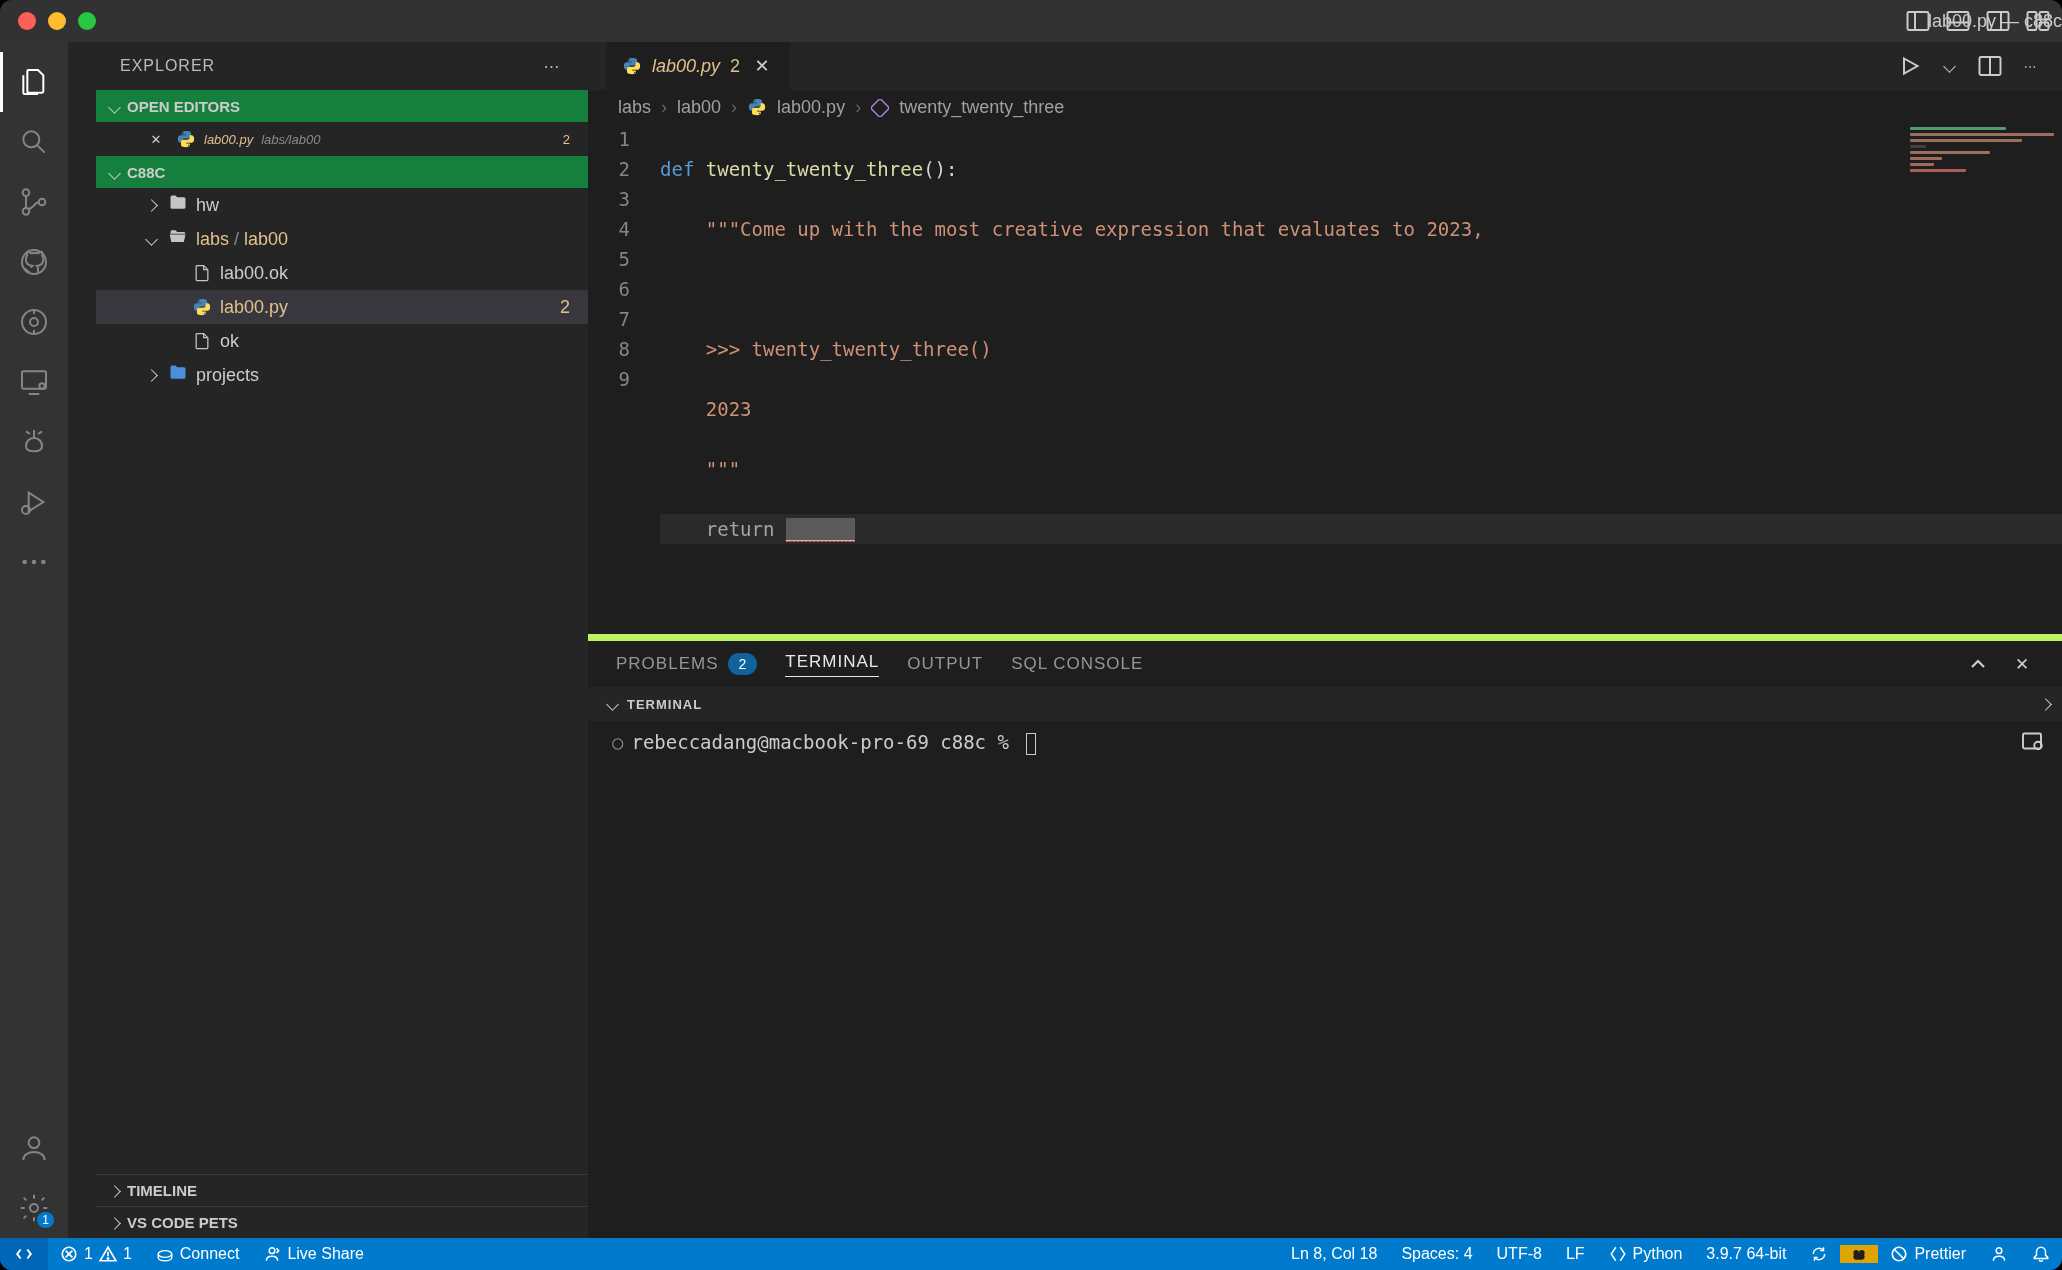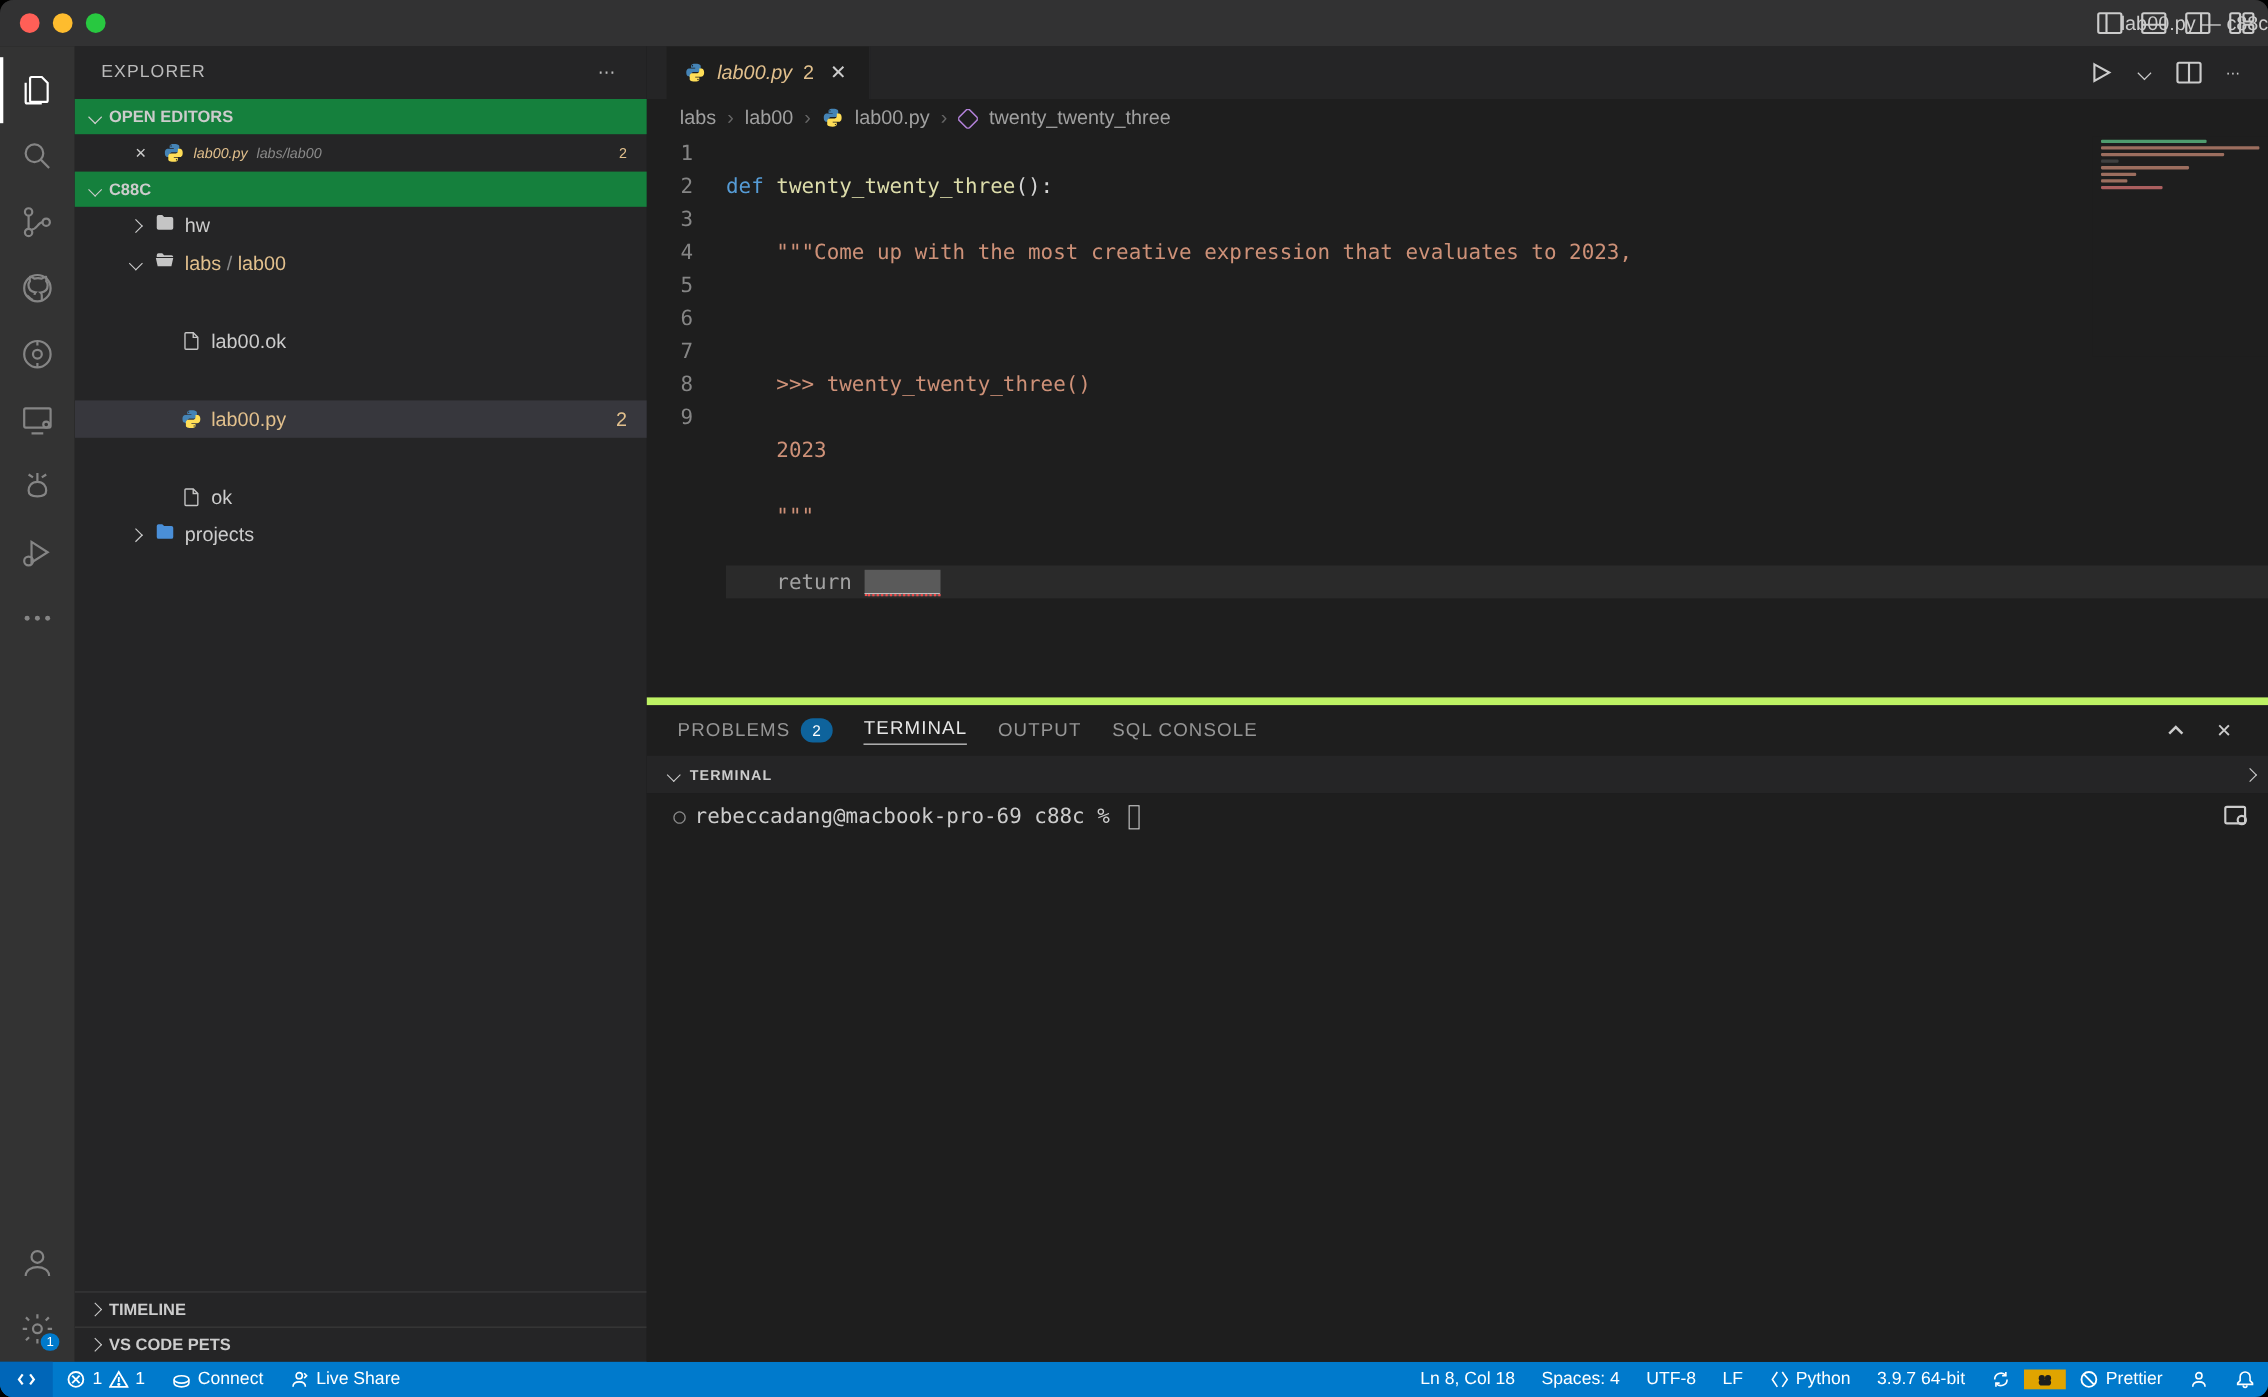--- a/index.html
+++ b/index.html
@@ -42,31 +42,31 @@
 .activitybar {
   width:68px; background:#333333; display:flex; flex-direction:column; align-items:center; padding-top:10px; flex-shrink:0;
 }
 .activitybar .act { width:68px; height:60px; display:flex; align-items:center; justify-content:center; color:#858585; cursor:pointer; position:relative;}
 .activitybar .act.active { color:#ffffff; }
 .activitybar .act.active::before { content:''; position:absolute; left:0; top:0; bottom:0; width:3px; background:#fff;}
 .activitybar .spacer{flex:1;}
 .activitybar svg { width:32px; height:32px; }
 .badge-dot { position:absolute; bottom:10px; right:14px; background:#007acc; color:#fff; border-radius:8px; font-size:12px; padding:0 5px; line-height:16px;}
 
-.sidebar { width:520px; background:#252526; display:flex; flex-direction:column; flex-shrink:0;}
+.sidebar { width:520px; background:#252526; display:flex; flex-direction:column; flex-shrink:0;padding-left:28px;}
 .sidebar .hdr { height:48px; display:flex; align-items:center; padding:0 24px; color:#bbbbbb; font-size:16px; letter-spacing:1px;}
 .sidebar .hdr .dots{margin-left:auto;}
 .section-hdr {
   height:32px; background:#15803d; display:flex; align-items:center; padding:0 14px; font-size:15px; font-weight:600; color:#cccccc; cursor:pointer; gap:6px;
 }
 .section-hdr.small{background:transparent;}
 .tree { flex:1; overflow:auto; font-size:18px;}
 .tree-row { height:34px; display:flex; align-items:center; padding-left:28px; gap:8px; cursor:pointer; color:#cccccc; position:relative;}
 .tree-row.indent1{padding-left:48px;}
-.tree-row.indent3{padding-left:96px;margin-top:37px;}
+.tree-row.indent3{padding-left:96px;}
 .tree-row .arrow { width:16px; display:inline-flex; justify-content:center; color:#cccccc;}
 .tree-row.selected{background:#37373d;}
 .tree-row .tail { margin-left:auto; margin-right:18px; }
 .mod-orange{ color:#e2c08d !important; }
 .file-ico{width:20px;height:20px;display:inline-flex;align-items:center;justify-content:center;}
 .py-ico svg{width:20px;height:20px;}
 .folder-ico svg{width:20px;height:20px;color:#c5c5c5;}
 .folder-ico.blue svg{color:#4a8fd8;}
 .mod-dot{width:10px;height:10px;border-radius:50%;background:#e2c08d;}
 .italic{font-style:italic;}

